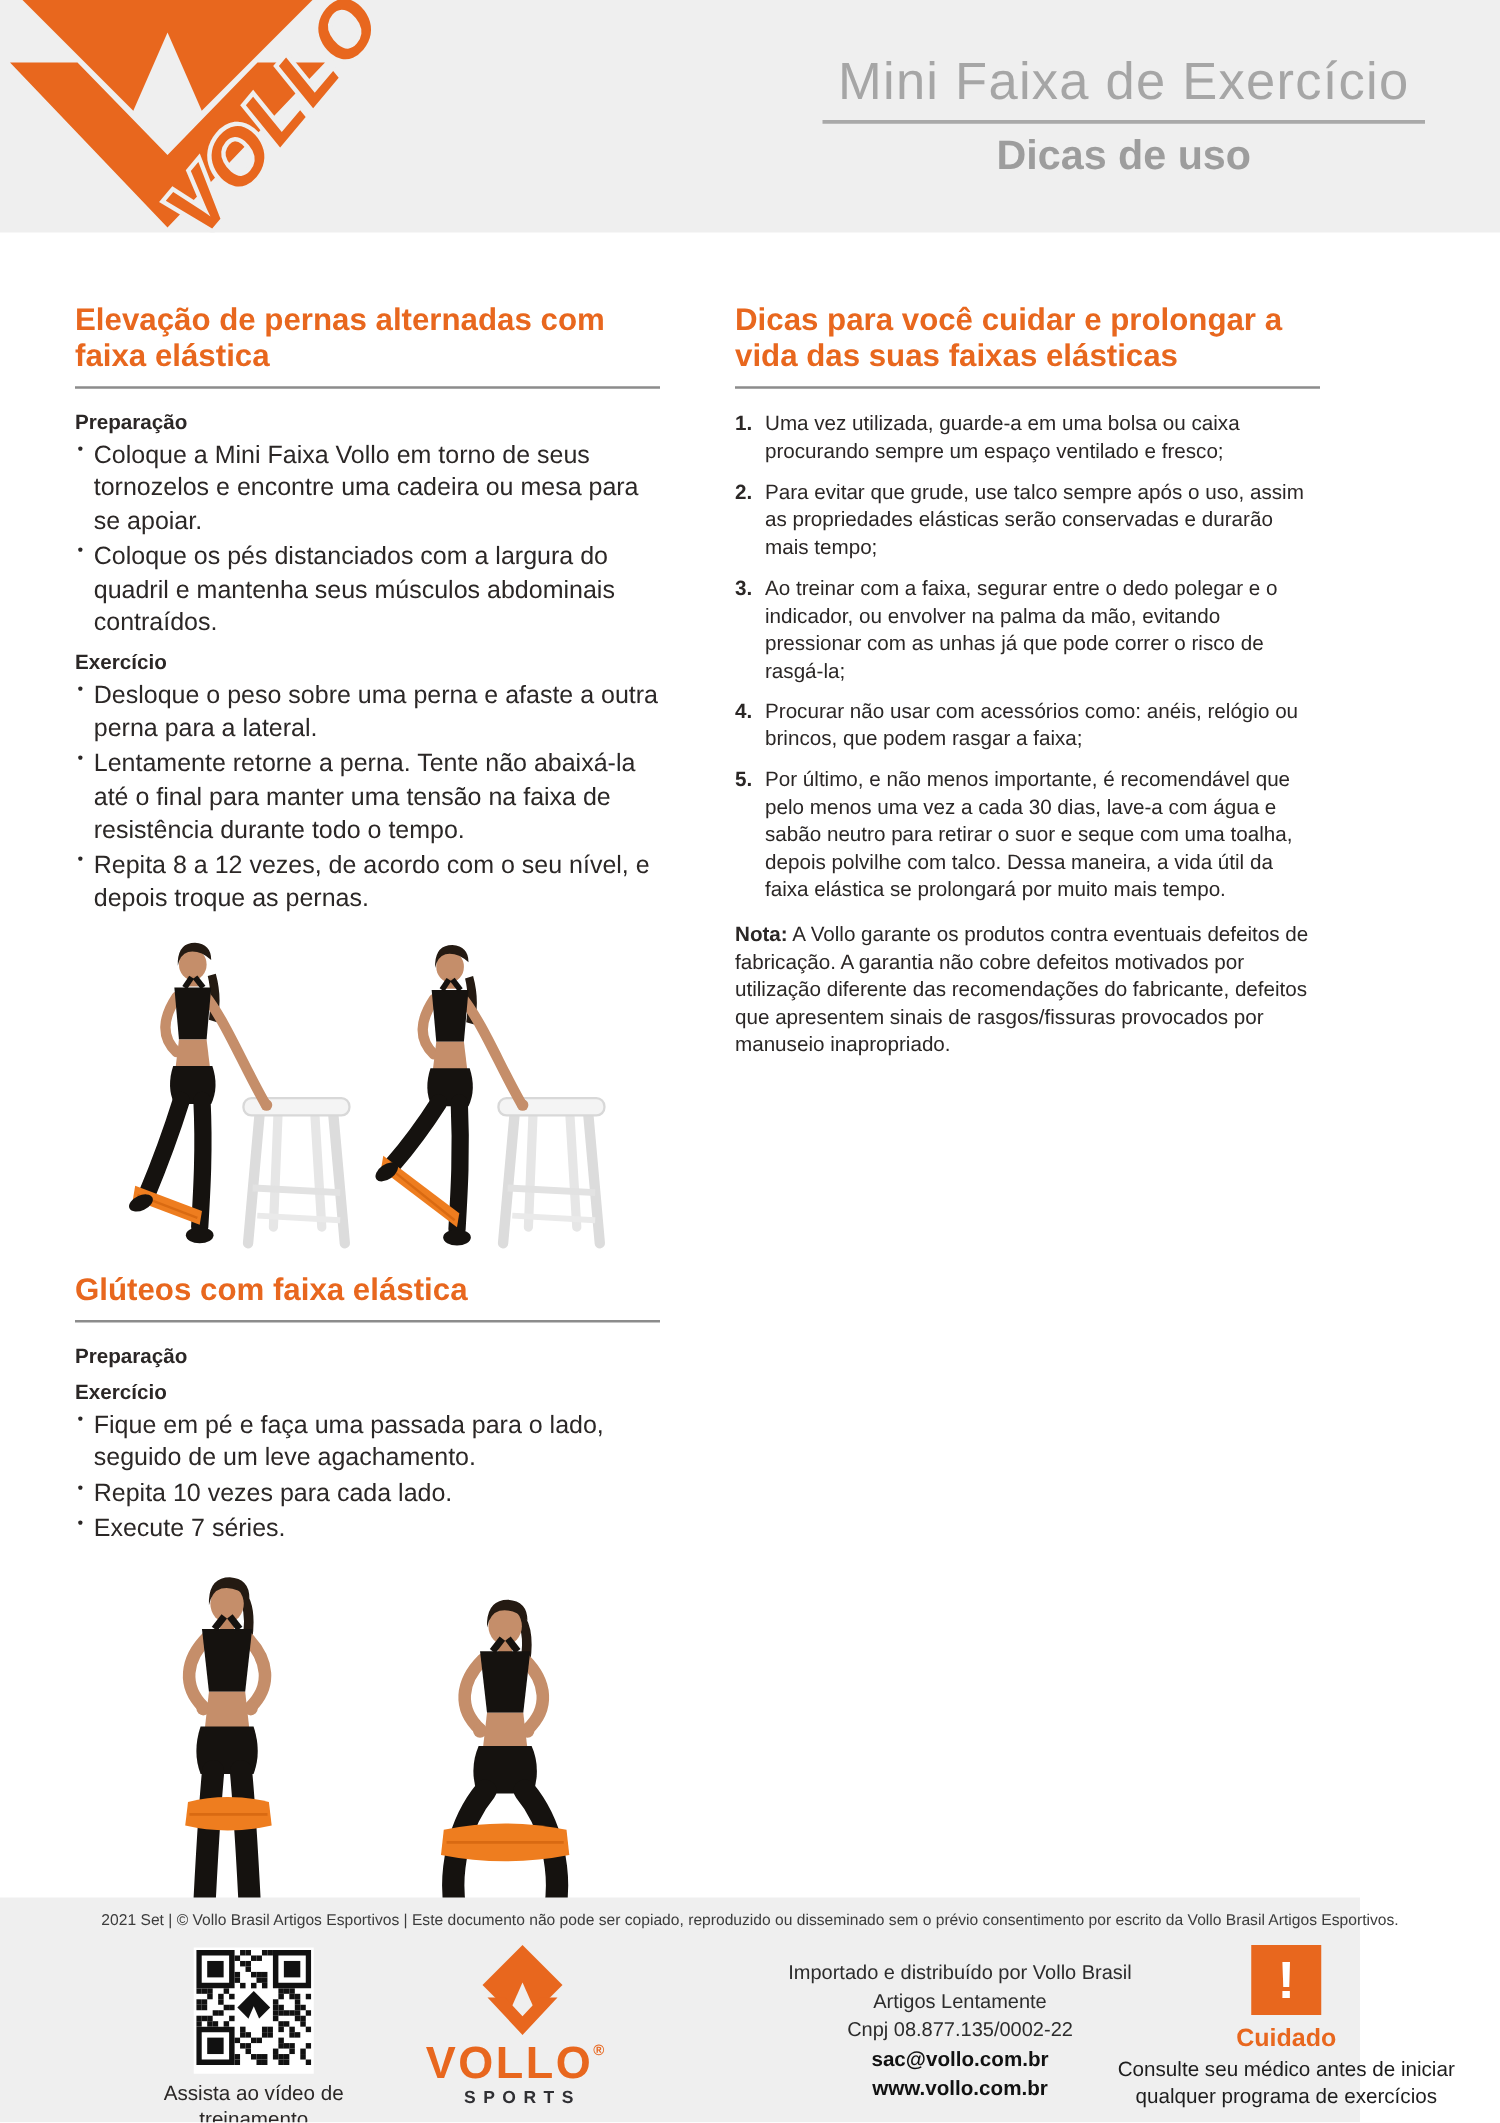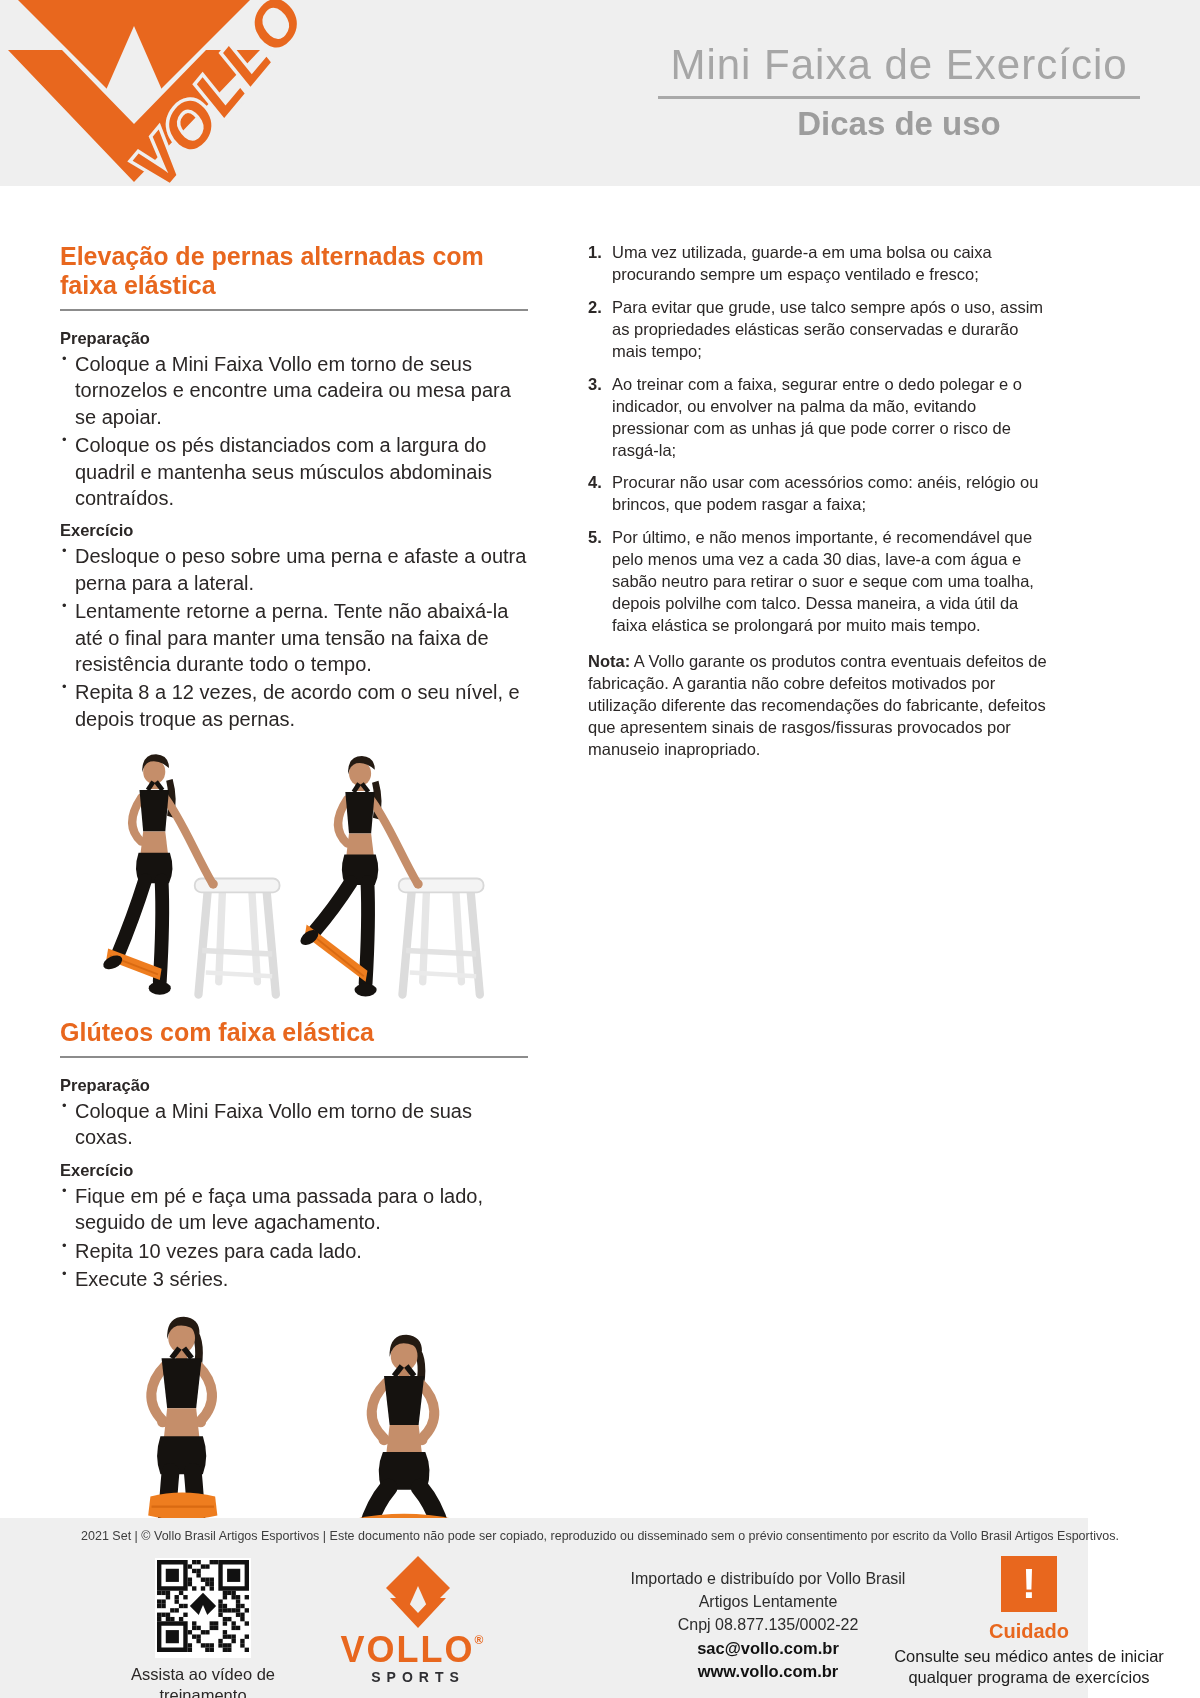--- a/index.html
+++ b/index.html
@@ -161,29 +161,26 @@
           <ellipse cx="11" cy="210" rx="11" ry="6.5" fill="#15120f" transform="rotate(-35 11 210)"></ellipse>
         </g>
       </svg>
     </div>
 
     <h2 class="sec" style="margin-top:16px">
       <span class="inner">Glúteos com faixa elástica</span>
     </h2>
 
     <div class="sub-label">Preparação</div>
-    <ul class="blist">
-      <li>Coloque a Mini Faixa Vollo em torno de suas coxas.</li>
-    </ul>
 
     <div class="sub-label">Exercício</div>
     <ul class="blist">
       <li>Fique em pé e faça uma passada para o lado, seguido de um leve agachamento.</li>
       <li>Repita 10 vezes para cada lado.</li>
-      <li>Execute 3 séries.</li>
+      <li>Execute 7 séries.</li>
     </ul>
 
     <div class="photo-row" style="margin-top:8px">
 
       <svg width="212" height="335" viewBox="0 0 190 300">
         <g>
           <path d="M 102,22 Q 114,32 110,60 L 103,58 Q 107,36 97,26 Z" fill="#241a12"></path>
           <ellipse cx="92" cy="34" rx="12" ry="13.5" fill="#c58e6a"></ellipse>
           <path d="M 79,31 Q 80,15 94,15 Q 108,16 108,30 Q 98,21 88,23 Q 81,25 79,35 Z" fill="#241a12"></path>
           <rect x="87" y="44" width="10" height="9" fill="#bd8662"></rect>
@@ -225,20 +222,23 @@
           <path d="M 52,196 Q 96,187 140,196 L 142,214 Q 96,223 50,214 Z" fill="#ee7d1f"></path>
           <line x1="54" y1="205" x2="138" y2="205" stroke="#d96a12" stroke-width="2"></line>
           <ellipse cx="58" cy="294" rx="13" ry="7" fill="#15120f"></ellipse>
           <ellipse cx="134" cy="294" rx="13" ry="7" fill="#15120f"></ellipse>
         </g>
       </svg>
     </div>
   </div>
 
   <div class="col col-right">
+    <h2 class="sec">
+      <span class="inner" style="max-width:470px">Dicas para você cuidar e prolongar a vida das suas faixas elásticas</span>
+    </h2>
 
     <div class="tip">
       <span class="num">1.</span>
       <span class="txt">Uma vez utilizada, guarde-a em uma bolsa ou caixa procurando sempre um espaço ventilado e fresco;</span>
     </div>
     <div class="tip">
       <span class="num">2.</span>
       <span class="txt">Para evitar que grude, use talco sempre após o uso, assim as propriedades elásticas serão conservadas e durarão mais tempo;</span>
     </div>
     <div class="tip">

